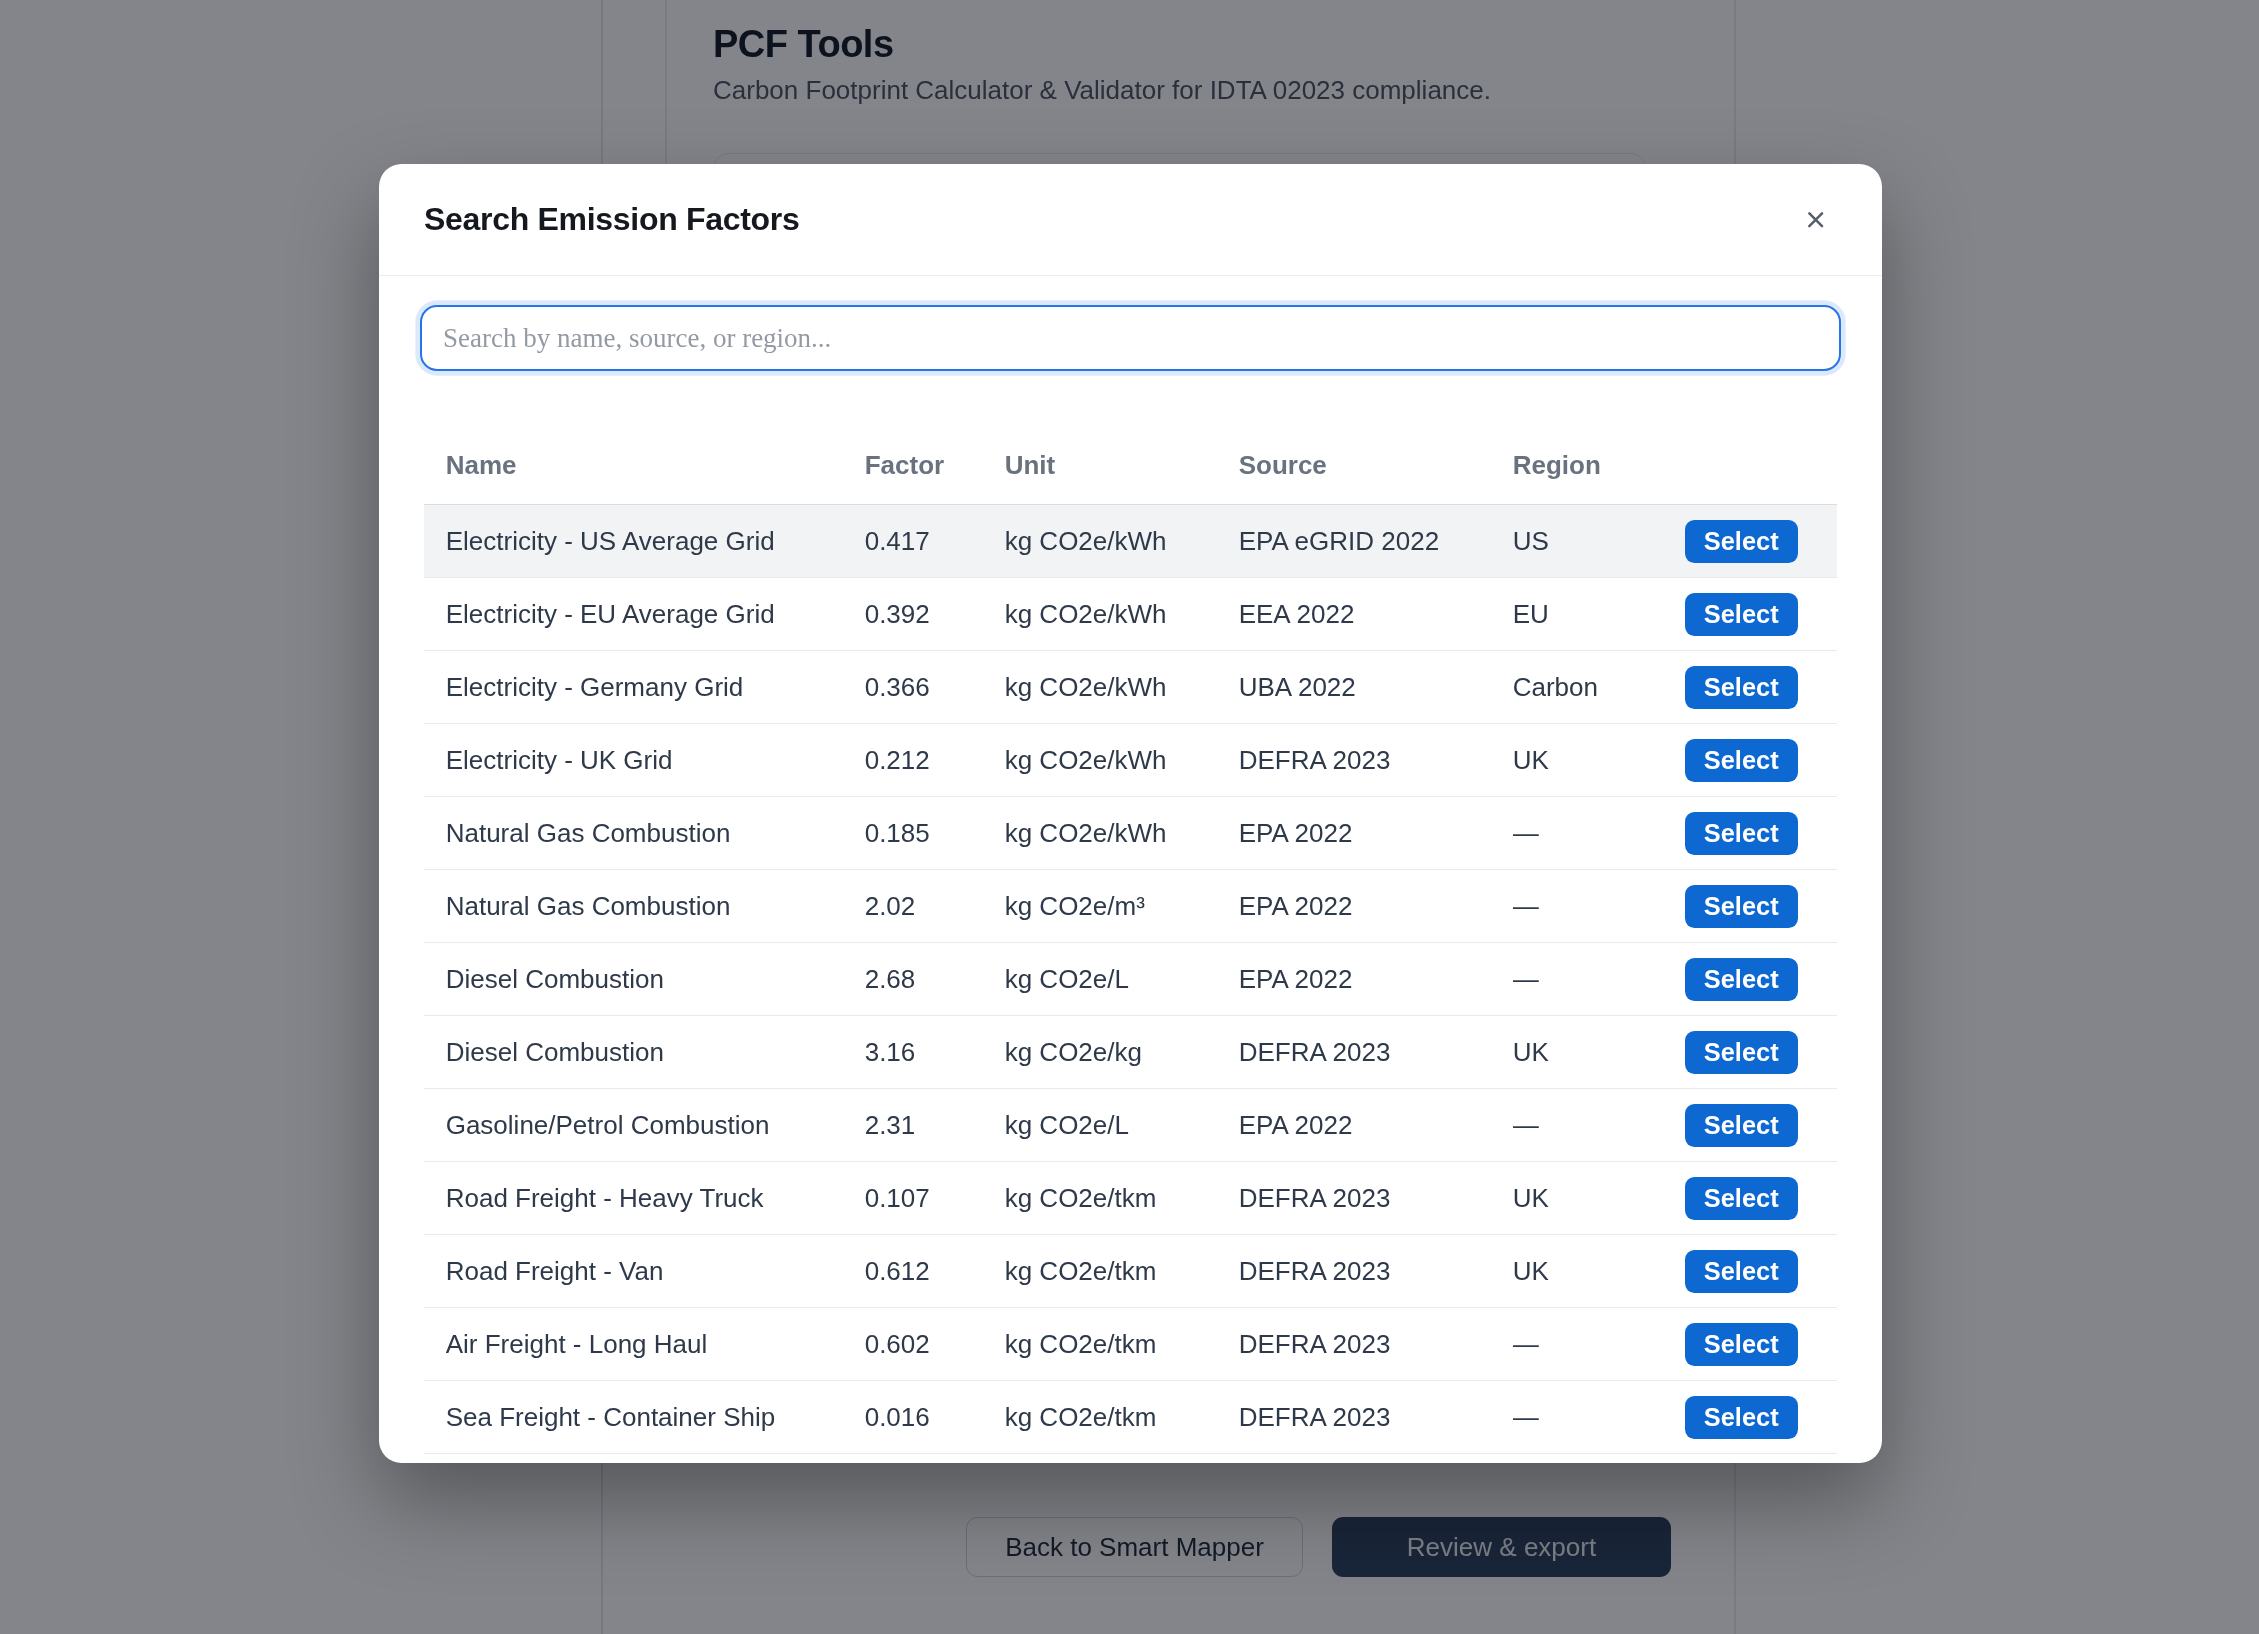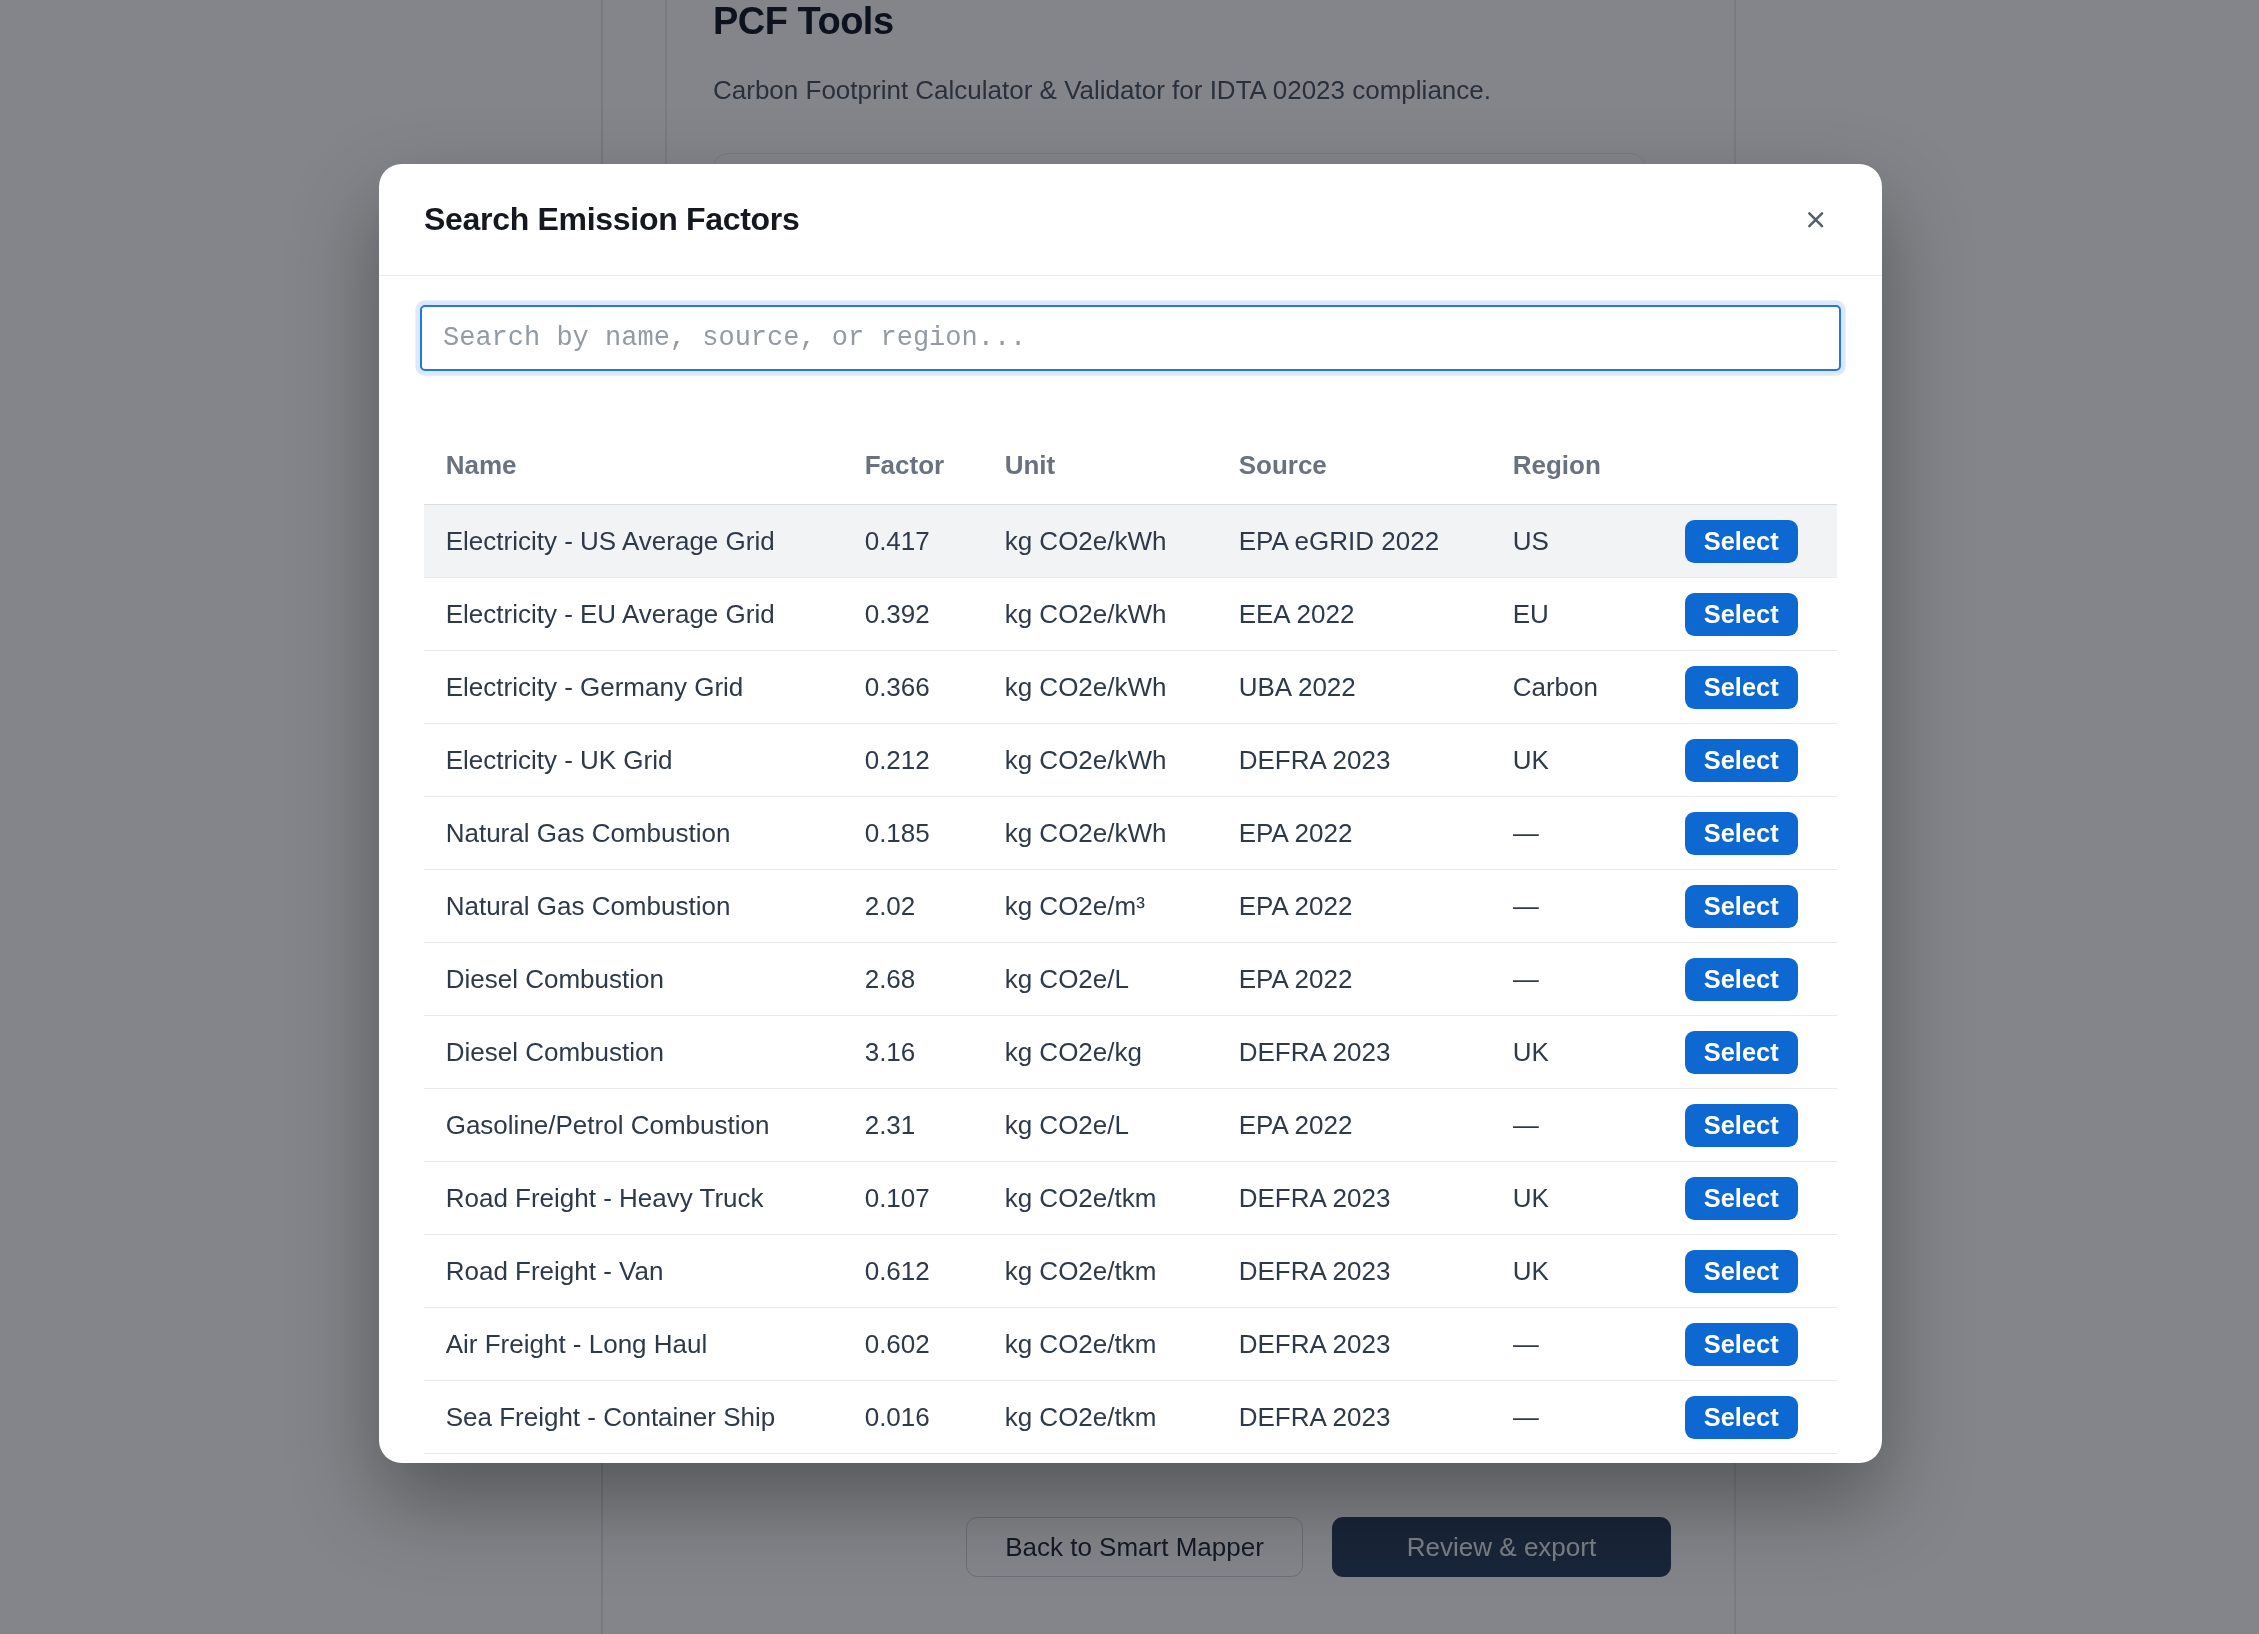--- a/index.html
+++ b/index.html
@@ -11,21 +11,21 @@
   }
 
   
   .bg-page { position:absolute; inset:0; background:#ffffff; }
   .v-line { position:absolute; top:0; background:#e4e7ec; width:1.9px; }
   .v-line.a { left:601px; height:100%; }
   .v-line.b { left:665px; height:166px; background:#e8eaee; }
   .v-line.c { left:1734px; height:100%; background:#e8eaee; }
 
   .pcf-title {
-    position:absolute; left:713px; top:0;
+    position:absolute; left:713px; top:23px;
     font-size:38px; font-weight:700; color:#111827; letter-spacing:-0.5px;
   }
   .pcf-subtitle {
     position:absolute; left:713px; top:75px;
     font-size:26px; color:#4b5563;
   }
   .results-panel {
     position:absolute; left:713px; top:153px; width:933px; height:395px;
     border:1.9px solid #e5e8ed; border-radius:15px; background:#ffffff;
     box-sizing:border-box;
@@ -60,24 +60,24 @@
   }
   .modal-title { font-size:32px; font-weight:700; color:#15181e; letter-spacing:-0.3px; }
   .close-btn {
     width:51px; height:51px; display:flex; align-items:center; justify-content:center;
     background:none; border:none; cursor:pointer; padding:0;
   }
 
   .search-wrap { padding:29px 41px 0 41px; }
   .search-input {
     width:100%; height:66px; box-sizing:border-box;
-    border:2.8px solid var(--focus-blue,#2574e9); border-radius:5px;
+    border:2.8px solid var(--focus-blue,#2574e9); border-radius:17px;
     box-shadow:0 0 0 4.7px rgba(37,116,233,0.16);
     font-size:27px; color:#111827; padding:0 21px; outline:none;
-    font-family:Liberation Mono, monospace;
+    font-family:Liberation Serif, serif;
   }
   .search-input::placeholder { color:#939aa4; }
 
   .table-wrap { margin:0 45px; }
   .thead, .trow {
     display:grid;
     grid-template-columns:419px 140px 234px 274px 172px 151px;
     padding-left:21.7px; box-sizing:border-box;
   }
   .thead {

